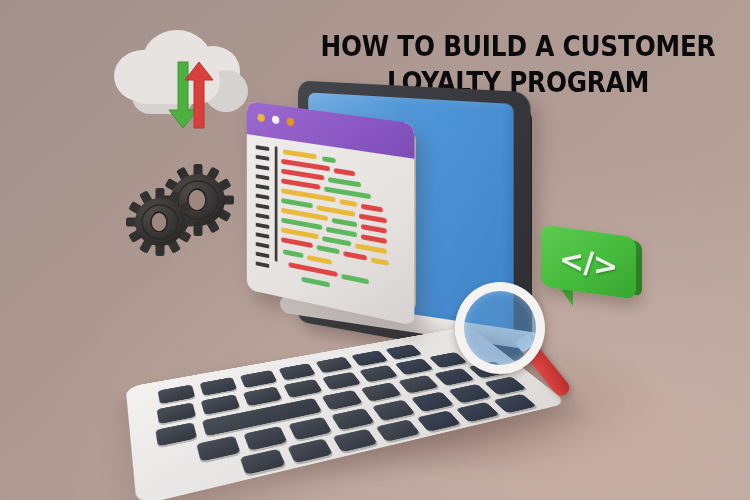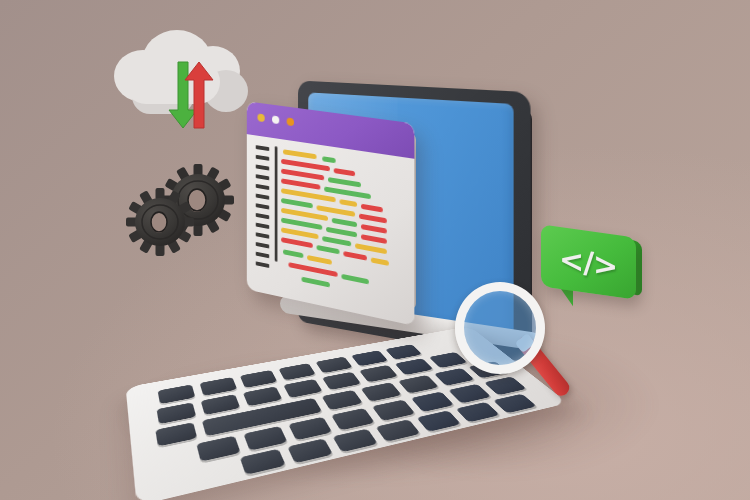--- a/index.html
+++ b/index.html
@@ -208,20 +208,24 @@
 </style>
 </head>
 <body>
 
 <div id="stage">
   <div id="bg"></div>
 
   <div class="ground-shadow"></div>
   <div class="ground-shadow b"></div>
 
+  <div id="title">
+    <span class="ln">HOW TO BUILD A CUSTOMER</span>
+    <span class="ln">LOYALTY PROGRAM</span>
+  </div>
 
   <div id="cloud">
     <div class="cl-lobe" style="left:6px;  top:28px; width:58px; height:52px;"></div>
     <div class="cl-lobe" style="left:34px; top:8px;  width:70px; height:64px;"></div>
     <div class="cl-lobe" style="left:78px; top:24px; width:54px; height:50px;"></div>
     <div class="cl-lobe sh" style="left:96px; top:48px; width:44px; height:42px;"></div>
     <div class="cl-lobe sh" style="left:24px; top:56px; width:62px; height:36px; border-radius:24px;"></div>
     <div class="cl-lobe" style="left:16px; top:38px; width:96px; height:44px; border-radius:24px;"></div>
 
     <svg width="160" height="120" style="position:absolute;left:0;top:0;">

